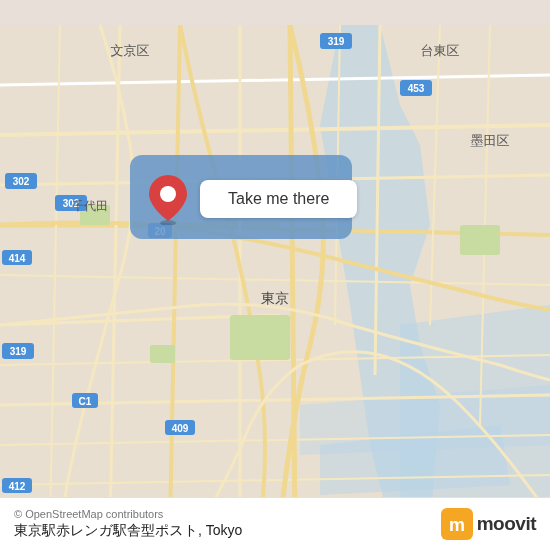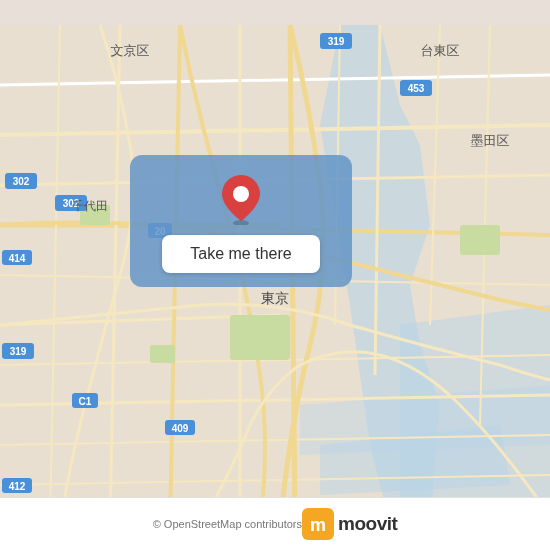--- a/index.html
+++ b/index.html
@@ -30,21 +30,21 @@
     
     #callout {
       position: absolute;
       top: 155px;
       left: 130px;
       width: 222px;
       background: rgba(100, 149, 200, 0.85);
       border-radius: 12px;
       padding: 18px 16px 14px 16px;
       display: flex;
-      flex-direction: column;
+      flex-direction: row;
       align-items: center;
       gap: 10px;
     }
 
     #location-pin {
       width: 44px;
       height: 52px;
       display: flex;
       align-items: flex-start;
       justify-content: center;
@@ -63,21 +63,21 @@
       box-shadow: 0 1px 4px rgba(0,0,0,0.18);
     }
 
     #bottom-bar {
       position: absolute;
       bottom: 0; left: 0; right: 0;
       background: white;
       padding: 10px 14px 10px 14px;
       display: flex;
       align-items: center;
-      justify-content: center;
+      justify-content: space-between;
       border-top: 1px solid #e0e0e0;
     }
 
     #bottom-bar-left {
       display: flex;
       flex-direction: column;
       gap: 2px;
     }
 
     #osm-credit {
@@ -203,20 +203,21 @@
         <circle cx="22" cy="21" r="8" fill="white"></circle>
       </svg>
     </div>
 
     <button id="take-me-there-btn">Take me there</button>
   </div>
 
   <div id="bottom-bar">
     <div id="bottom-bar-left">
       <span id="osm-credit">© OpenStreetMap contributors</span>
+      <span id="place-name">東京駅赤レンガ駅舎型ポスト, Tokyo</span>
     </div>
     <div id="moovit-logo">
       <svg id="moovit-icon" viewBox="0 0 32 32" xmlns="http://www.w3.org/2000/svg">
         <rect width="32" height="32" rx="6" fill="#f5a623"></rect>
         <text x="16" y="23" text-anchor="middle" font-size="18" font-weight="900" fill="white">m</text>
       </svg>
       <span id="moovit-text">moovit</span>
     </div>
   </div>
 </div>

